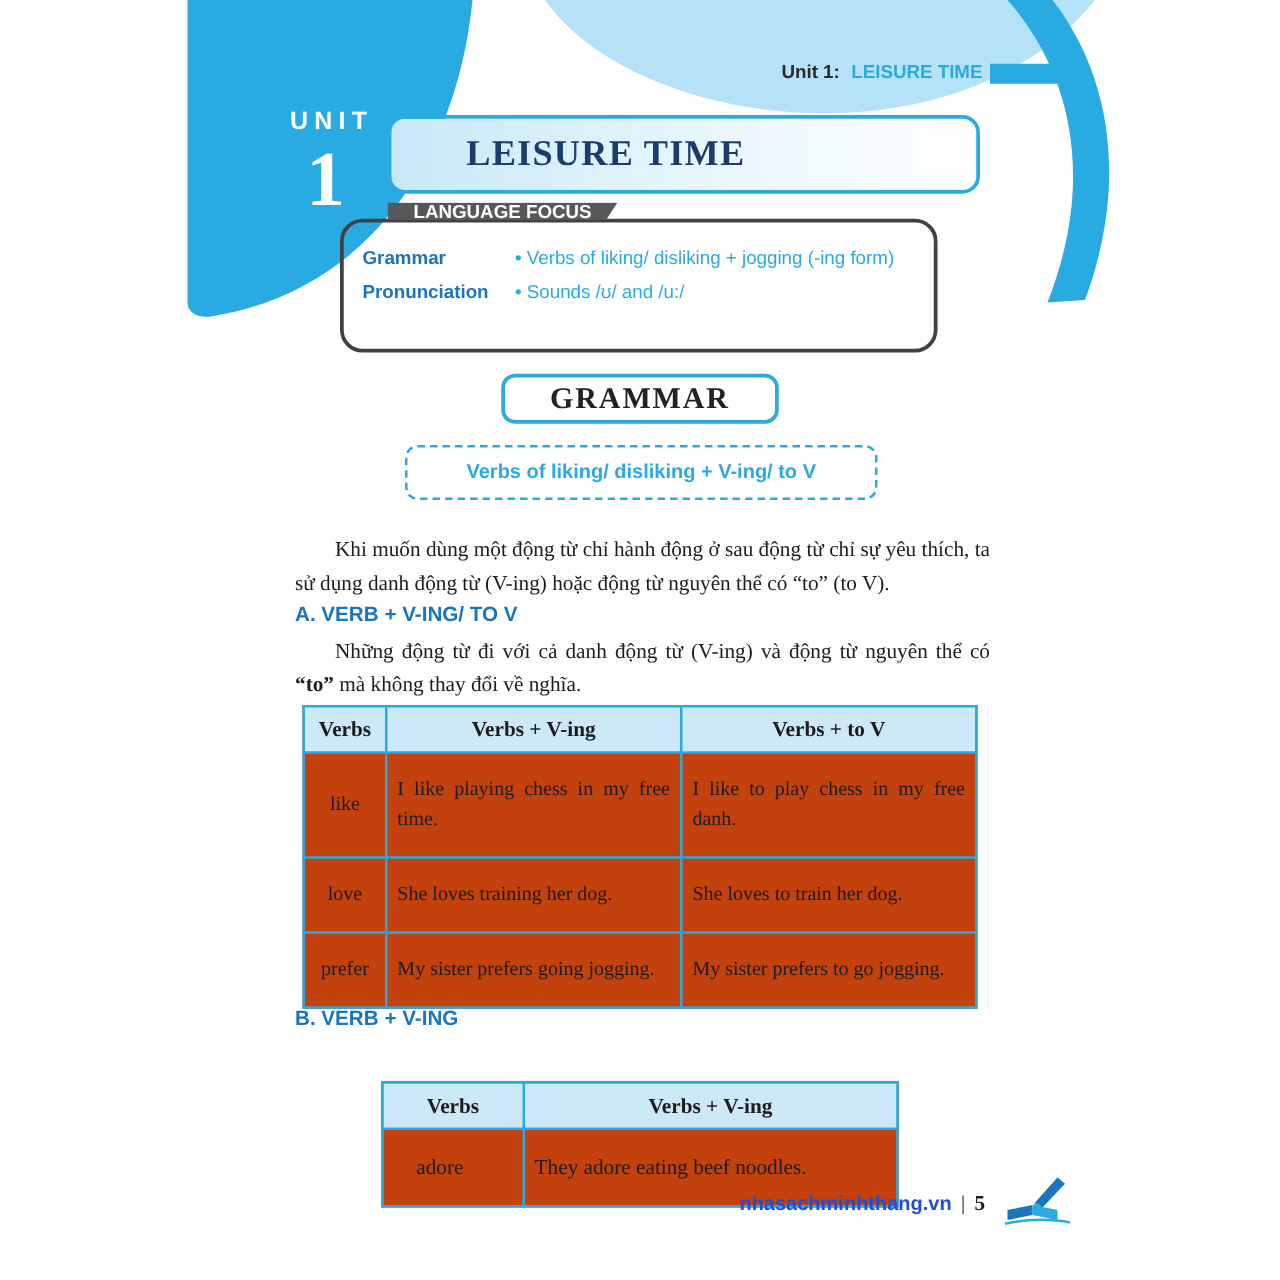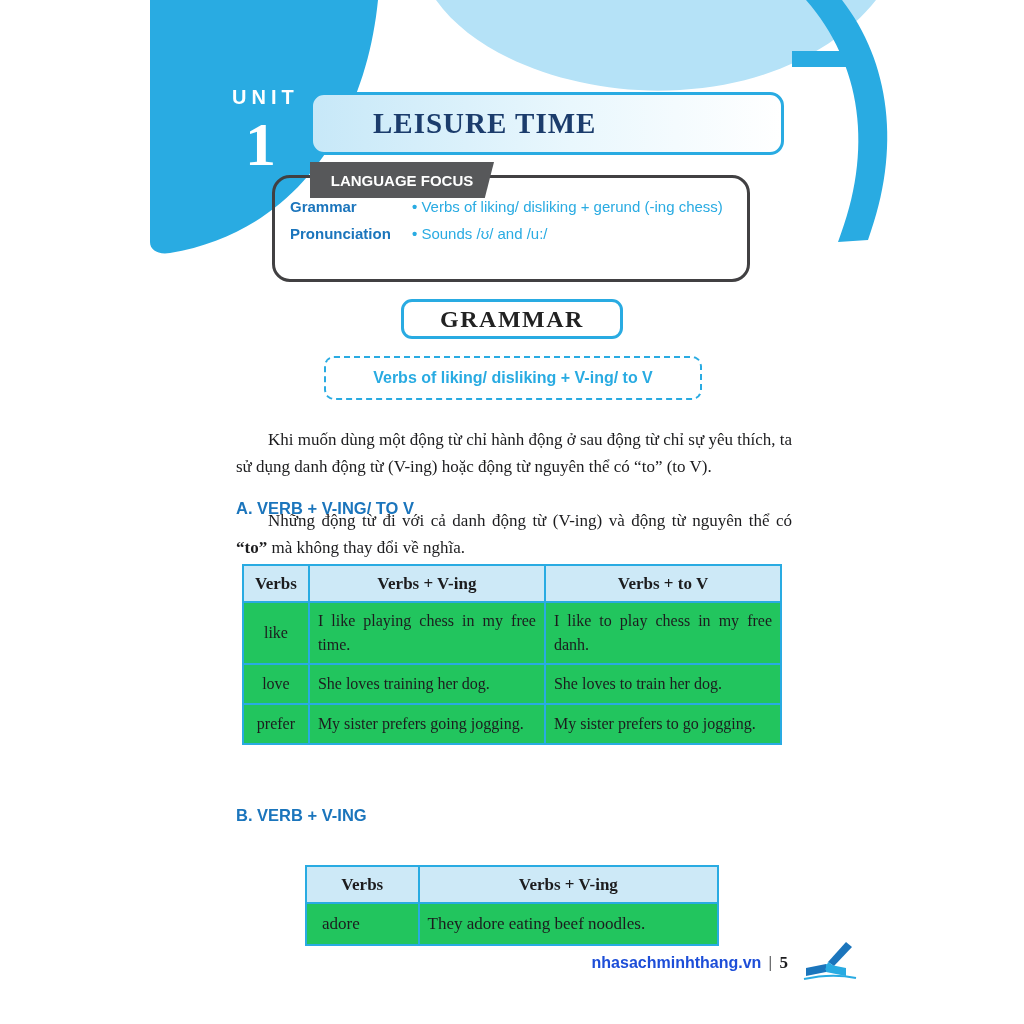--- a/index.html
+++ b/index.html
@@ -28,21 +28,21 @@
   .title-banner {
     position:absolute; left:310px; top:92px; width:474px; height:63px; box-sizing:border-box;
     border:3px solid #29abe2; border-radius:14px;
     background:linear-gradient(90deg,#c7e8f8 0%,#e9f7fd 55%,#ffffff 100%);
     display:flex; align-items:center; padding-left:60px; z-index:3;
   }
   .title-banner h1 { margin:0; font-family:"Liberation Serif",serif; font-weight:700; font-size:29px; color:#1b3c6c; letter-spacing:1px; }
 
   
   .lf-banner {
-    position:absolute; left:310px; top:162px; width:184px; height:36px;
+    position:absolute; left:310px; top:162px; width:184px; height:14px;
     background:#57585a; color:#fff; z-index:4;
     font-family:"Liberation Sans",sans-serif; font-weight:700; font-size:15px;
     display:flex; align-items:center; justify-content:center;
     clip-path:polygon(0 0,100% 0,95% 100%,0 100%);
   }
   .focus-box {
     position:absolute; left:272px; top:175px; width:478px; height:107px; box-sizing:border-box;
     border:3px solid #414042; border-radius:18px; z-index:2;
   }
   .focus-content {
@@ -75,37 +75,37 @@
     position:absolute; left:236px; width:556px; margin:0;
     font-size:17px; line-height:1.58; color:#1c1c1e; text-align:justify; text-indent:32px;
   }
   #intro-para { top:427px; }
   #para-a { top:508px; }
   #para-b { top:830px; }
   .sec-head {
     position:absolute; left:236px; margin:0;
     font-family:"Liberation Sans",sans-serif; font-weight:800; font-size:16.5px; color:#1b75bc;
   }
-  #head-a { top:483px;margin-top:16px; }
+  #head-a { top:483px; }
   #head-b { top:806px; }
 
   
-  .tbl { position:absolute; border-collapse:collapse; background:#22c55e; }
+  .tbl { position:absolute; border-collapse:collapse; background:#c2410c; }
   .tbl th, .tbl td { border:2px solid #29abe2; }
   .tbl th {
     background:#cde9f7; font-family:"Liberation Serif",serif; font-weight:700;
     font-size:17px; color:#1c1c1e; height:33px; text-align:center;
   }
-  .tbl td { font-size:16px; color:#1c1c1e; padding:6px 8px; vertical-align:middle; line-height:1.5; }
+  .tbl td { font-size:16px; color:#1c1c1e; padding:17px 8px; vertical-align:middle; line-height:1.5; }
   .tbl td.verb { text-align:center; padding:7px 4px; }
   .tbl td.ex { text-align:justify; }
   #tbl-a { left:242px; top:564px; width:540px; }
   #tbl-b { left:305px; top:865px; width:414px; }
   #tbl-b td { font-size:17px; }
-  #tbl-b td.verb { text-align:left; padding-left:15px; }
+  #tbl-b td.verb { text-align:left; padding-left:26px; }
 
   
   .footer-line {
     position:absolute; top:953px; left:236px; width:552px; text-align:right;
     font-family:"Liberation Sans",sans-serif; font-size:16px;
   }
   .footer-line .site { color:#1d4ed8; font-weight:700; }
   .footer-line .sep { color:#6d6e70; margin:0 7px; font-weight:400; }
   .footer-line .pageno { color:#1c1c1e; font-weight:700; font-family:"Liberation Serif",serif; font-size:17px; }
   .footer-icon { position:absolute; left:798px; top:938px; width:64px; height:42px; }
@@ -114,38 +114,42 @@
 <body>
 
 <div class="page">
 
   <svg class="decor" viewBox="0 0 1024 300" aria-hidden="true">
     <path d="M150 0 L150 242 C150 250 158 255 170 253 C298 232 366 122 378 0 Z" fill="#29abe2"></path>
     <path d="M436 0 C480 62 585 96 680 90 C770 85 838 48 876 0 Z" fill="#b5e2f7"></path>
     <path d="M806 0 C862 64 874 150 838 242 L868 240 C902 148 890 62 842 0 Z" fill="#29abe2"></path>
   </svg>
 
+  <div class="running-head">
+    <span>Unit 1:</span>
+    <span class="cy">LEISURE TIME</span>
+  </div>
   <div class="head-bar"></div>
 
   <div class="unit-badge">
     <div class="unit-word">UNIT</div>
     <div class="unit-num">1</div>
   </div>
 
   <div class="title-banner">
     <h1>LEISURE TIME</h1>
   </div>
 
   <div class="focus-box"></div>
   <div class="lf-banner">LANGUAGE FOCUS</div>
 
   <div class="focus-content">
     <div class="focus-line">
       <span class="focus-label">Grammar</span>
-      <span class="focus-text">Verbs of liking/ disliking + gerund (-ing chess)</span>
+      <span class="focus-text">Verbs of liking/ disliking + jogging (-ing form)</span>
     </div>
     <div class="focus-line">
       <span class="focus-label">Pronunciation</span>
       <span class="focus-text">Sounds /ʊ/ and /u:/</span>
     </div>
   </div>
 
   <div class="grammar-box">
     <h2>GRAMMAR</h2>
   </div>

